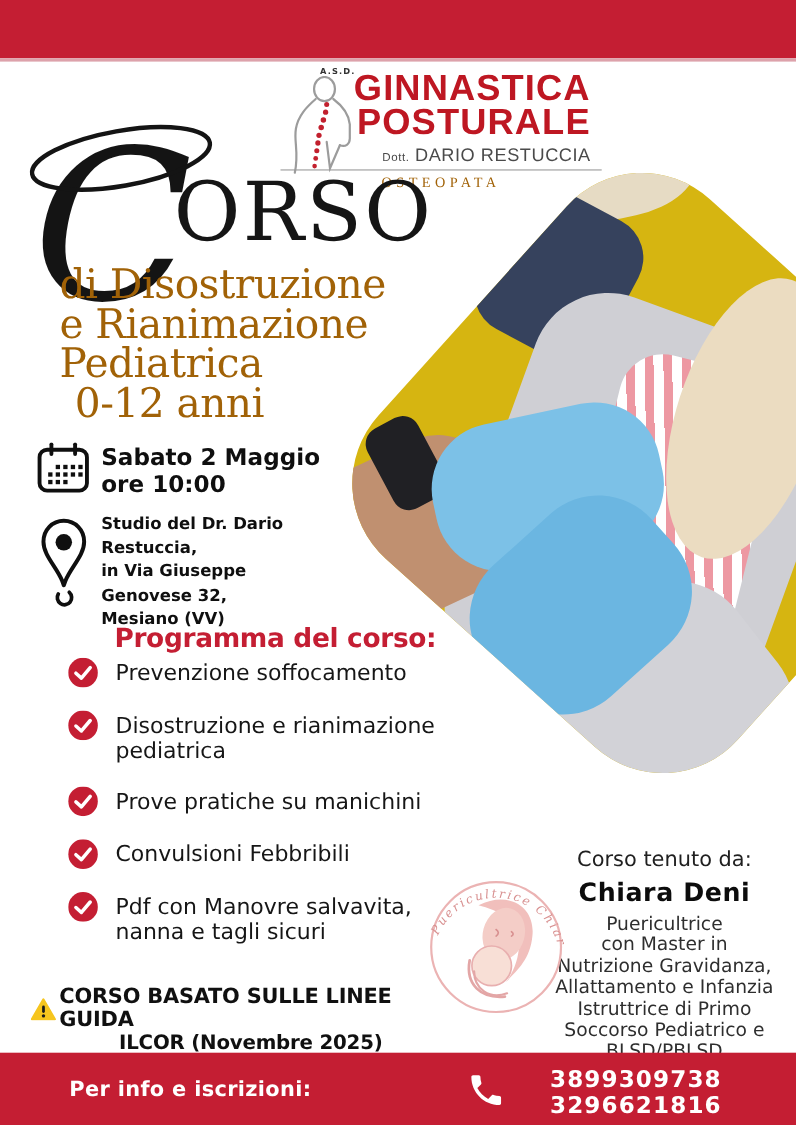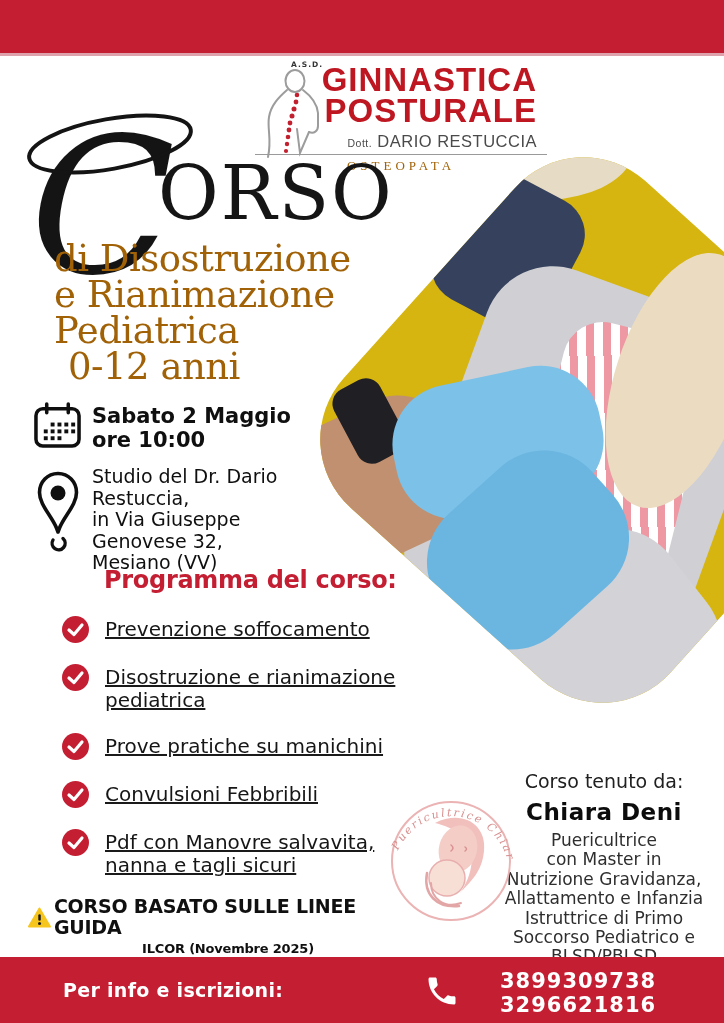--- a/index.html
+++ b/index.html
@@ -35,25 +35,25 @@
   .orso{left:158px;top:156px;font-family:"DejaVu Serif",serif;font-size:74px;line-height:1;
         letter-spacing:2px;color:#151515;}
   .subtitle{left:54px;top:241px;font-family:"DejaVu Serif",serif;font-size:37px;line-height:36px;
             color:#a16207;letter-spacing:-.5px;}
   .subtitle .indent{margin-left:14px;}
 
   
   .cal-icon{left:33px;top:402px;}
   .when-text{left:92px;top:405px;font-size:21px;font-weight:bold;line-height:23.5px;color:#0f0f0f;}
   .pin-icon{left:36px;top:470px;}
-  .where-text{left:92px;top:466px;font-size:19px;font-weight:normal;line-height:21.6px;color:#0f0f0f;white-space:pre-line;}
+  .where-text{left:92px;top:466px;font-size:15px;font-weight:bold;line-height:21.6px;color:#0f0f0f;white-space:pre-line;}
 
   
   .program-heading{left:104px;top:566px;font-size:24px;font-weight:bold;color:#c41e33;letter-spacing:-.3px;}
-  .checklist{left:62px;top:616px;width:430px;list-style:none;margin:0;padding:0;text-decoration:underline;}
+  .checklist{left:62px;top:598px;width:430px;list-style:none;margin:0;padding:0;}
   .checklist li{display:flex;gap:16px;align-items:flex-start;margin-bottom:21px;}
   .check-badge{flex:0 0 auto;width:27px;height:27px;}
   .check-text{font-size:20px;line-height:23px;color:#161616;white-space:pre-line;padding-top:2px;}
 
   
   .photo{left:373px;top:210px;width:440px;height:440px;border-radius:92px;overflow:hidden;
          transform:rotate(42deg);background:#d6b511;}
   .photo-scene{position:absolute;left:-130px;top:-130px;width:700px;height:700px;transform:rotate(-42deg);}
   .photo-scene div{position:absolute;}
   .ph-cream{left:250px;top:38px;width:140px;height:80px;background:#e6dbc4;border-radius:45%;transform:rotate(-12deg);}
@@ -73,21 +73,21 @@
   .presenter{left:490px;top:770px;width:228px;text-align:center;}
   .presenter-heading{font-size:19px;color:#202020;}
   .presenter-name{margin-top:7px;font-size:23px;font-weight:bold;letter-spacing:.5px;color:#0c0c0c;}
   .presenter-bio{margin-top:6px;font-size:17px;line-height:1.14;color:#2e2e2e;white-space:pre-line;}
 
   .badge{left:377px;top:781px;}
 
   
   .notice{left:28px;top:896px;width:400px;font-weight:bold;color:#101010;letter-spacing:-.2px;}
   .notice-line1{display:flex;justify-content:center;align-items:center;gap:3px;font-size:19px;line-height:21px;}
-  .notice-line2{text-align:center;font-size:13px;line-height:21px;}
+  .notice-line2{text-align:center;font-size:18px;line-height:21px;}
 </style>
 </head>
 <body>
 
 <div class="poster">
 
   <div class="abs bar-top"></div>
   <div class="abs bar-top-strip"></div>
 
   <div class="abs brand">

